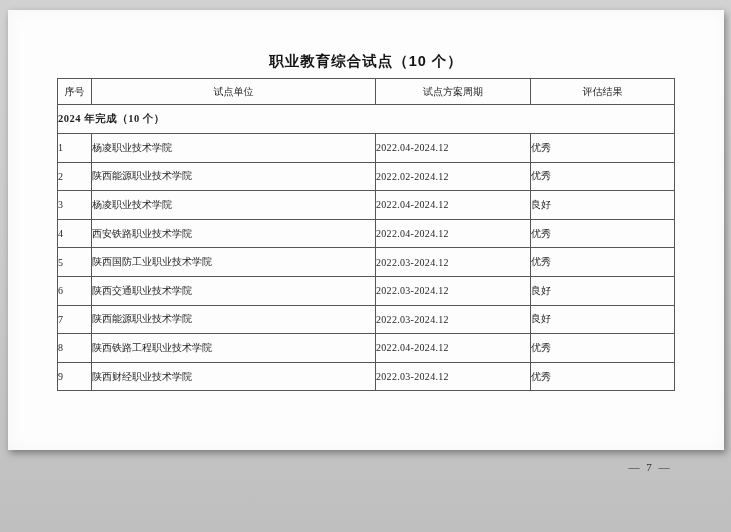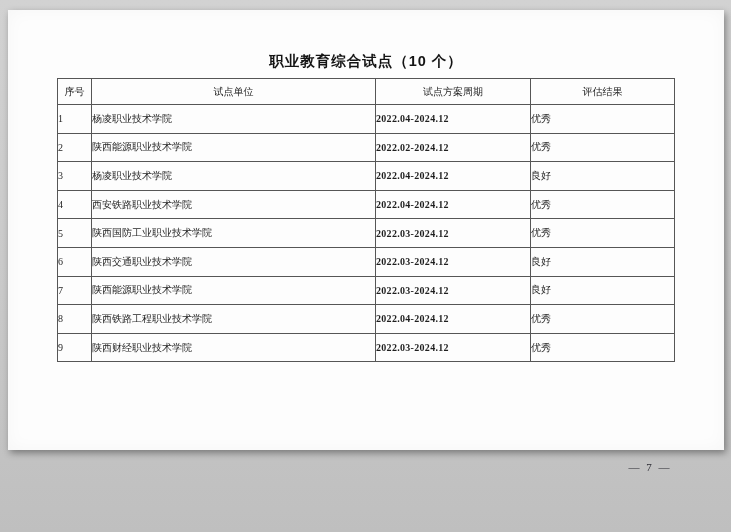--- a/index.html
+++ b/index.html
@@ -63,21 +63,21 @@
   tr.section-row td {
     height: 28px;
     font-weight: bold;
     font-size: 10.5px;
     letter-spacing: 0.5px;
   }
   tr.data-row td {
     height: 27.6px;
   }
   td.num-cell { font-size: 10.5px; }
-  td.period-cell { font-size: 10.5px; letter-spacing: 0.3px; font-weight: bold; }
+  td.period-cell { font-size: 10.5px; letter-spacing: 0.3px; }
   .page-number {
     position: absolute;
     top: 451px;
     left: 572px;
     width: 140px;
     text-align: center;
     font-size: 11px;
     color: #2c2c34;
     letter-spacing: 2px;
   }
@@ -96,20 +96,23 @@
         <col style="width:284px">
         <col style="width:155px">
         <col style="width:144px">
       </colgroup>
       <tbody>
         <tr>
           <th>序号</th>
           <th>试点单位</th>
           <th>试点方案周期</th>
           <th>评估结果</th>
+        </tr>
+        <tr class="section-row">
+          <td colspan="4">2024 年完成（10 个）</td>
         </tr>
 
         <tr class="data-row">
           <td class="num-cell">1</td>
           <td class="unit-cell">杨凌职业技术学院</td>
           <td class="period-cell">2022.04-2024.12</td>
           <td class="result-cell">优秀</td>
         </tr>
         <tr class="data-row">
           <td class="num-cell">2</td>

